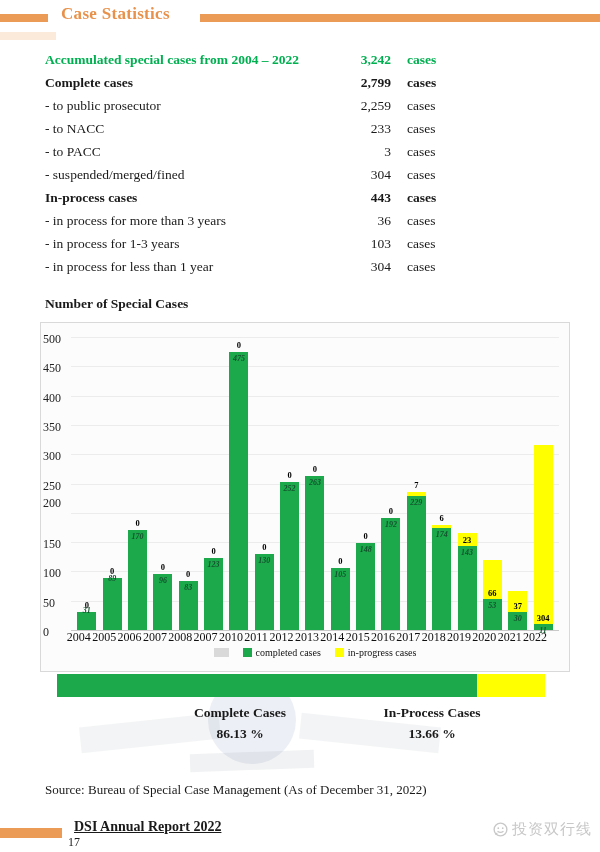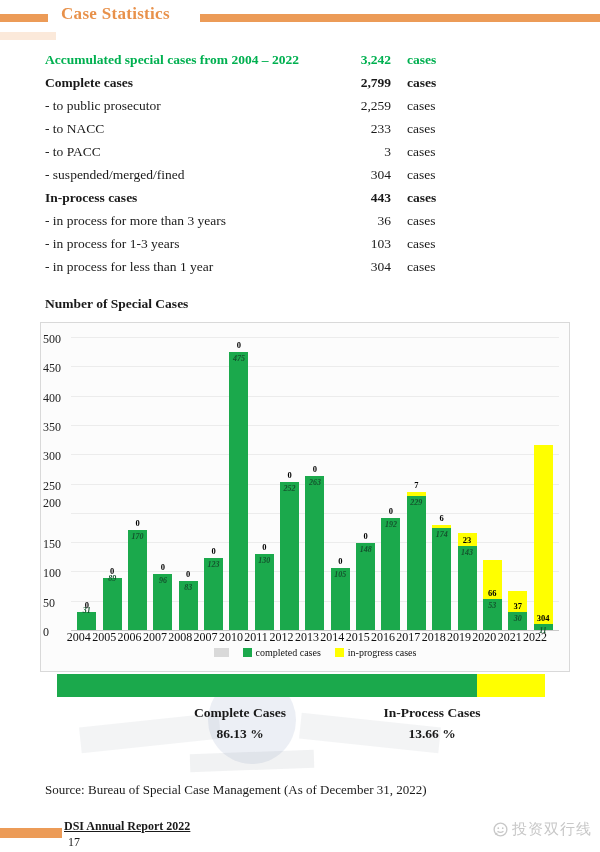--- a/index.html
+++ b/index.html
@@ -61,21 +61,21 @@
                 background:rgba(70,100,155,0.10);}
   .emblem .rib{position:absolute;top:48px;height:26px;background:rgba(140,145,160,0.10);}
   .emblem .rib.l{left:0;width:140px;transform:rotate(-6deg);}
   .emblem .rib.r{right:0;width:140px;transform:rotate(6deg);}
   .emblem .ban{position:absolute;left:110px;top:80px;width:124px;height:18px;
                background:rgba(140,145,160,0.12);transform:rotate(-2deg);}
 
   
   .source{position:absolute;left:45px;top:782px;font-size:13px;text-align:right;}
   .fbar{position:absolute;left:0;top:828px;width:62px;height:10px;background:#EC9B57;}
-  .f-report{position:absolute;left:64px;top:819px;font-size:12px;font-weight:bold;text-decoration:underline;}
+  .f-report{position:absolute;left:74px;top:819px;font-size:14px;font-weight:bold;text-decoration:underline;}
   .f-page{position:absolute;left:68px;top:835px;font-size:12px;}
   .f-wm{position:absolute;right:8px;top:820px;display:flex;align-items:center;gap:3px;
         color:#C8C8C8;font-size:15px;letter-spacing:1px;}
   .f-wm svg{display:block;}
 </style>
 </head>
 <body>
 
 <div class="page">
 

